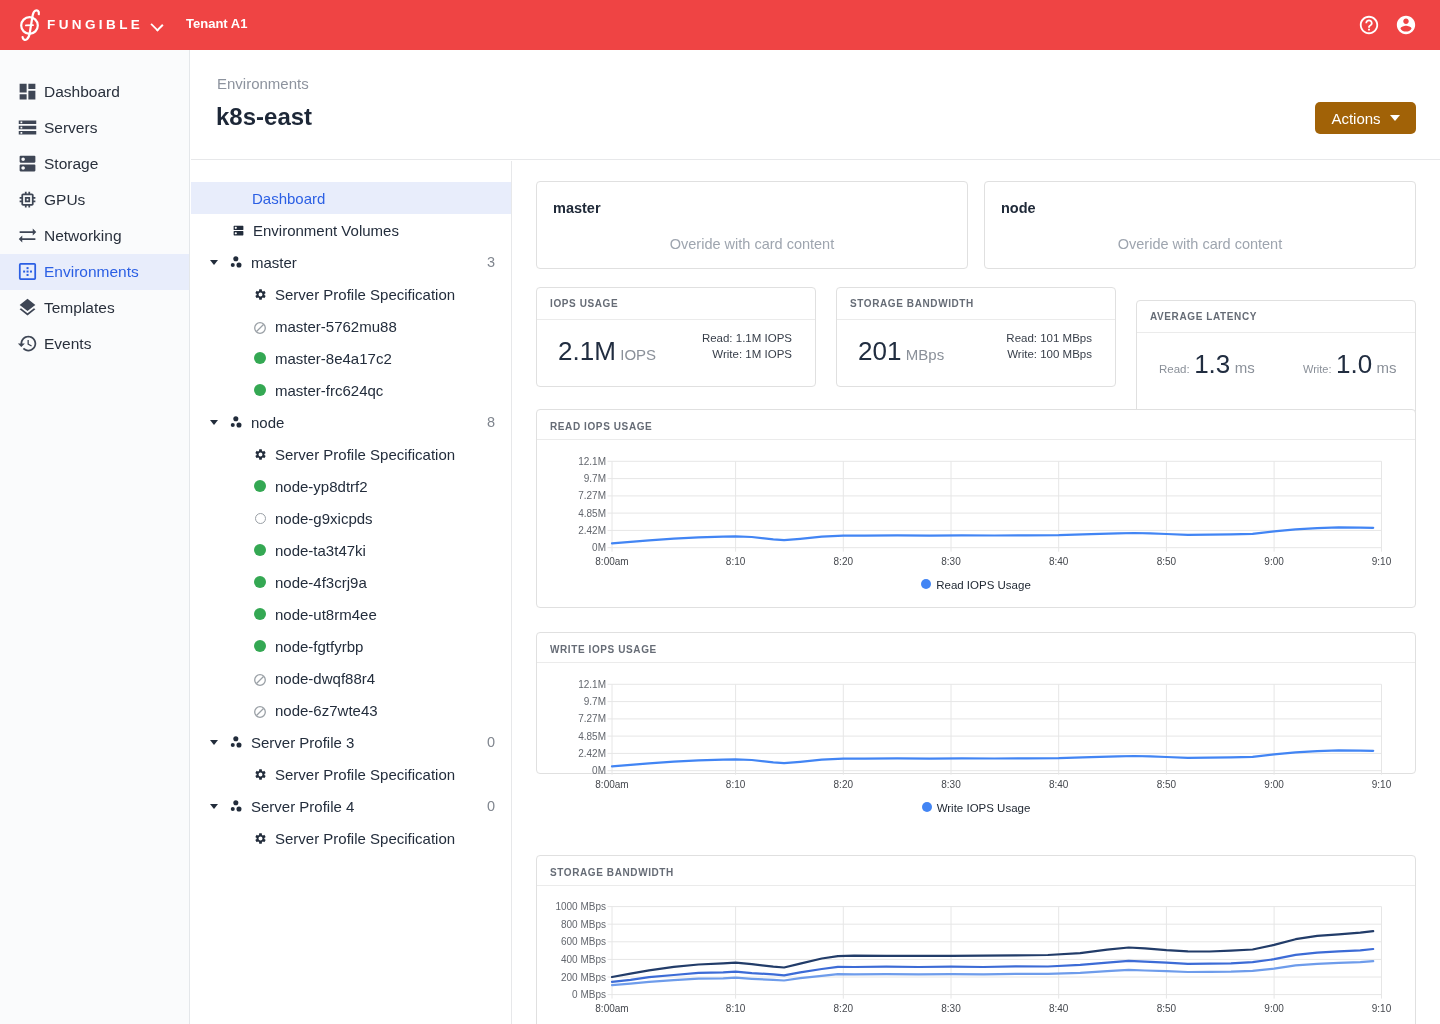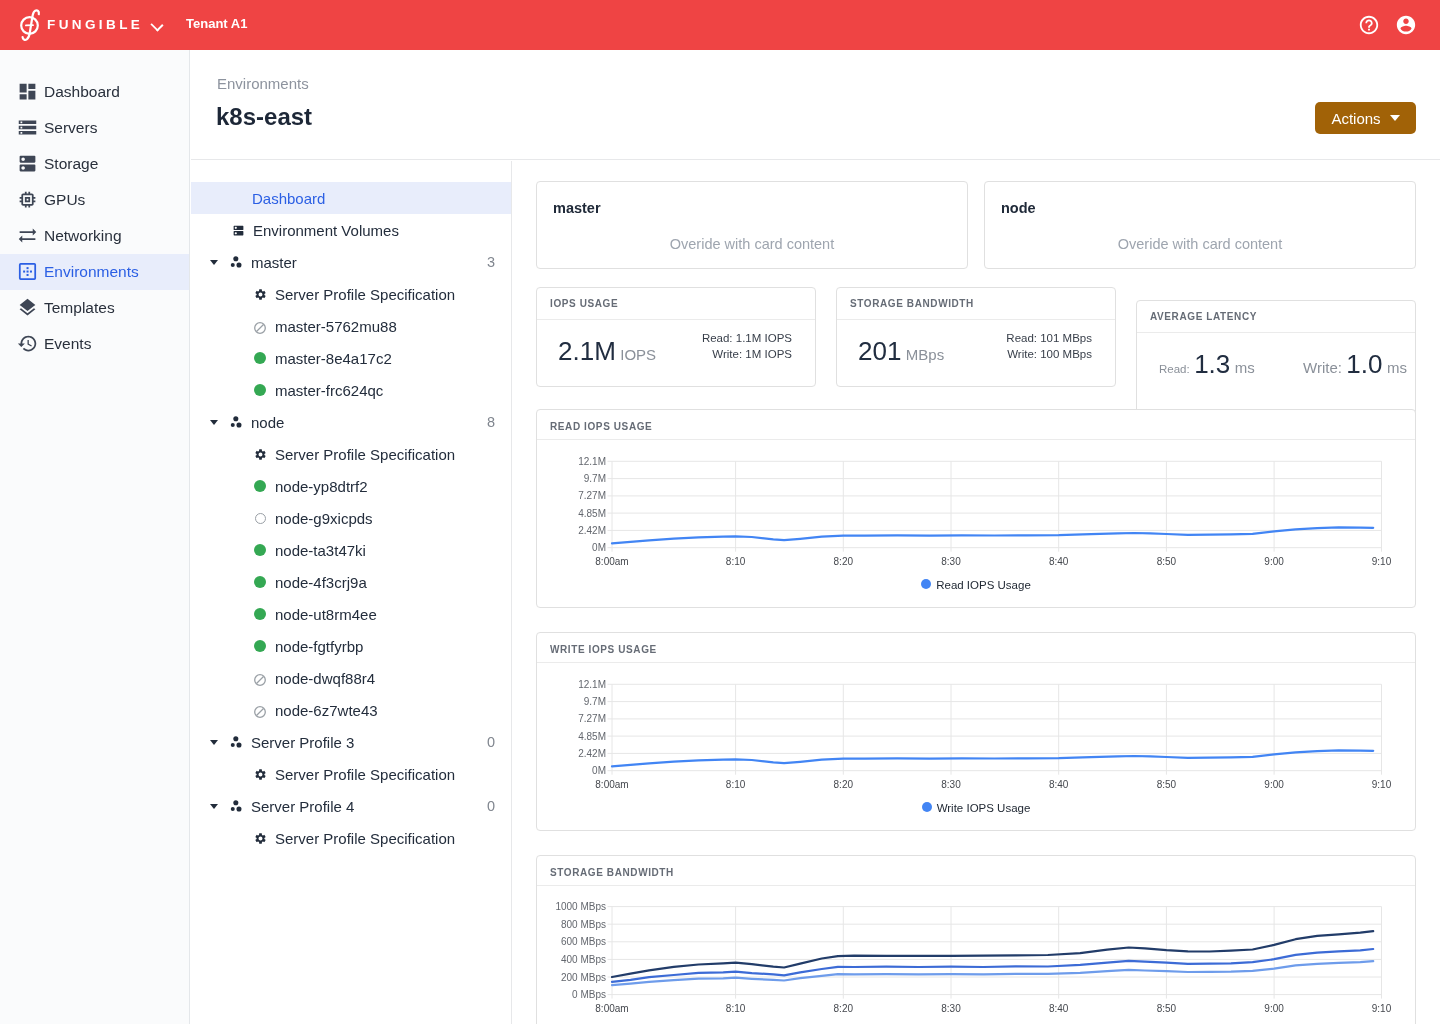--- a/index.html
+++ b/index.html
@@ -350,21 +350,21 @@
 <div class="card" style="left:836px;top:287px;width:280px;height:100px;">
   <div class="stathead">STORAGE BANDWIDTH</div>
     <div class="statdiv"></div>
   <div style="position:absolute;left:21px;top:48px;"><span class="bignum">201</span> <span class="unit">MBps</span></div>
   <div class="rw">Read: 101 MBps<br>Write: 100 MBps</div>
 </div>
 <div class="card" style="left:1136px;top:300px;width:280px;height:120px;">
   <div class="stathead">AVERAGE LATENCY</div>
     <div class="statdiv"></div>
   <div style="position:absolute;left:22px;top:48px;"><span class="unit" style="font-size:11.5px;">Read:</span> <span class="bignum">1.3</span> <span class="unit">ms</span></div>
-  <div style="position:absolute;left:166px;top:48px;"><span class="unit" style="font-size:15px;">Write:</span> <span class="bignum">1.0</span> <span class="unit">ms</span></div>
+  <div style="position:absolute;left:166px;top:48px;"><span class="unit" style="font-size:11px;">Write:</span> <span class="bignum">1.0</span> <span class="unit">ms</span></div>
 </div>
 
 <div class="card" style="left:536px;top:409px;width:880px;height:199px;">
   <div class="charthead">READ IOPS USAGE</div>
     <div class="chartdiv"></div>
   <svg class="chartsvg" width="880" height="197">
       <line x1="71.5" y1="52.3" x2="845.5" y2="52.3" stroke="#e6e6e6" stroke-width="1"></line>
       <line x1="71.5" y1="69.6" x2="845.5" y2="69.6" stroke="#e6e6e6" stroke-width="1"></line>
       <line x1="71.5" y1="86.9" x2="845.5" y2="86.9" stroke="#e6e6e6" stroke-width="1"></line>
       <line x1="71.5" y1="104.1" x2="845.5" y2="104.1" stroke="#e6e6e6" stroke-width="1"></line>
@@ -389,21 +389,21 @@
       <text x="307.3" y="156.2" text-anchor="middle" font-size="10" fill="#45484e">8:20</text>
       <text x="415.0" y="156.2" text-anchor="middle" font-size="10" fill="#45484e">8:30</text>
       <text x="522.7" y="156.2" text-anchor="middle" font-size="10" fill="#45484e">8:40</text>
       <text x="630.4" y="156.2" text-anchor="middle" font-size="10" fill="#45484e">8:50</text>
       <text x="738.1" y="156.2" text-anchor="middle" font-size="10" fill="#45484e">9:00</text>
       <text x="845.5" y="156.2" text-anchor="middle" font-size="10" fill="#45484e">9:10</text>
       <polyline points="76.0,134.3 94.5,132.8 113.1,131.4 137.8,129.6 162.5,128.3 187.2,127.6 199.6,127.3 215.8,128.0 237.3,130.3 248.1,131.2 264.2,129.8 285.8,127.6 307.3,126.7 328.8,126.6 361.1,126.4 393.5,126.6 425.8,126.3 458.1,126.5 490.4,126.3 522.7,126.1 555.0,125.1 581.9,124.3 598.1,124.0 614.2,124.4 630.4,125.0 651.9,125.8 673.5,125.6 695.0,125.3 716.6,124.8 738.1,122.3 759.6,120.3 781.2,119.1 802.7,118.4 824.3,118.6 837.2,118.8" fill="none" stroke="#4285f4" stroke-width="2.2" stroke-linejoin="round" stroke-linecap="round"></polyline>
     </svg>
   <div class="legend"><span class="lgdot"></span><span class="lgtxt">Read IOPS Usage</span></div>
 </div>
-<div class="card" style="left:536px;top:632px;width:880px;height:199px;">
+<div class="card" style="left:536px;top:632px;width:880px;height:142px;">
   <div class="charthead">WRITE IOPS USAGE</div>
     <div class="chartdiv"></div>
   <svg class="chartsvg" width="880" height="197">
       <line x1="71.5" y1="52.3" x2="845.5" y2="52.3" stroke="#e6e6e6" stroke-width="1"></line>
       <line x1="71.5" y1="69.6" x2="845.5" y2="69.6" stroke="#e6e6e6" stroke-width="1"></line>
       <line x1="71.5" y1="86.9" x2="845.5" y2="86.9" stroke="#e6e6e6" stroke-width="1"></line>
       <line x1="71.5" y1="104.1" x2="845.5" y2="104.1" stroke="#e6e6e6" stroke-width="1"></line>
       <line x1="71.5" y1="121.4" x2="845.5" y2="121.4" stroke="#e6e6e6" stroke-width="1"></line>
       <line x1="71.5" y1="138.7" x2="845.5" y2="138.7" stroke="#e6e6e6" stroke-width="1"></line>
       <line x1="76" y1="52.3" x2="76" y2="142.7" stroke="#e6e6e6" stroke-width="1"></line>

